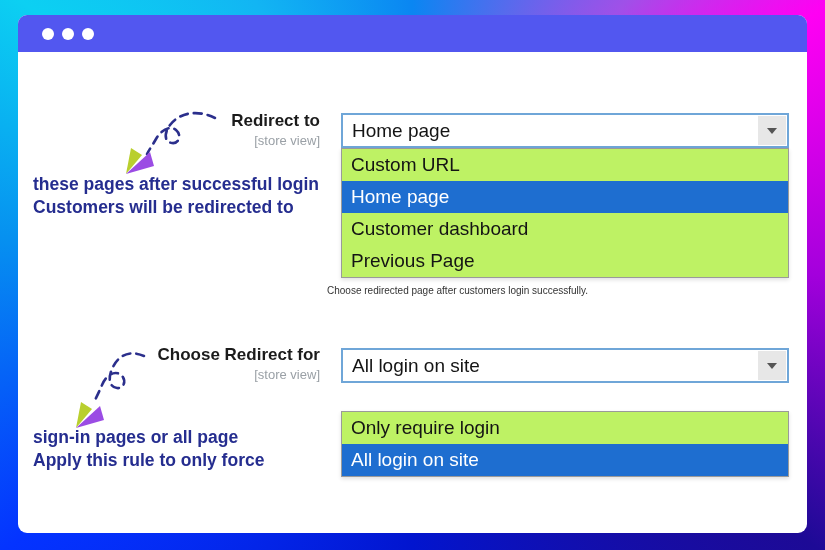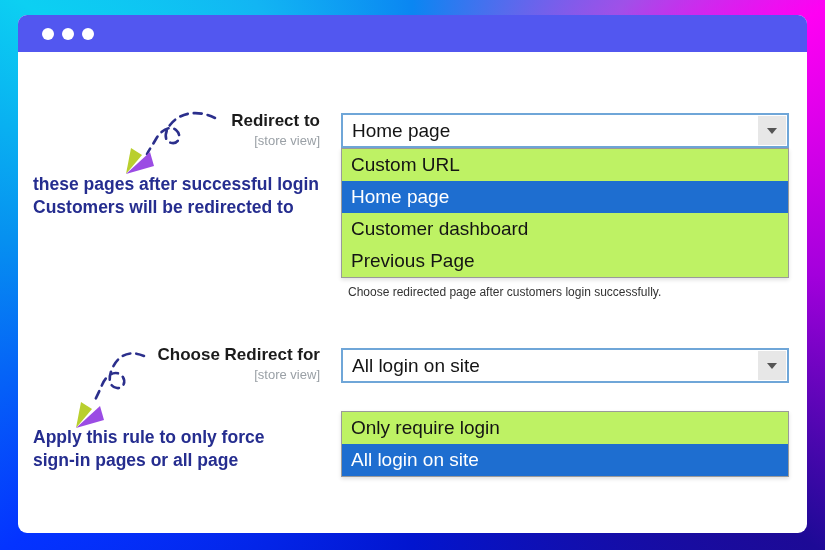--- a/index.html
+++ b/index.html
@@ -46,21 +46,21 @@
   .list{
     position:absolute;left:323px;width:448px;background:#bef264;
     border:1px solid #9a9a9a;box-sizing:border-box;
     box-shadow:0 2px 4px rgba(0,0,0,0.12);
   }
   .opt{
     height:32px;display:flex;align-items:center;padding-left:9px;
     font-size:19px;font-weight:500;color:#141414;
   }
   .opt.hl{background:var(--highlight,#1e6ed0);color:#ffffff;}
-  .note{position:absolute;left:330px;font-size:12px;font-weight:400;color:#333333;}
+  .note{position:absolute;left:309px;font-size:10px;font-weight:400;color:#333333;}
   .annot{position:absolute;left:15px;font-size:17.5px;font-weight:600;color:var(--annotation,#252d8f);line-height:23px;}
   .arrow{position:absolute;}
 </style>
 </head>
 <body>
 
 <div class="stage">
   <div class="card">
 
     <div class="titlebar">
@@ -114,22 +114,22 @@
         <span class="tri"></span>
       </span>
     </div>
 
     <div class="list" style="top:368px;margin-top:28px;">
       <div class="opt">Only require login</div>
       <div class="opt hl">All login on site</div>
     </div>
 
     <div class="annot" style="top:411px;">
+      <div>sign-in pages or all page</div>
       <div>Apply this rule to only force</div>
-      <div>sign-in pages or all page</div>
     </div>
 
     <svg class="arrow" style="left:52px;top:333px;" width="110" height="82" viewBox="0 0 110 82">
       <path d="M 74 8 C 58 1, 47 9, 42 21 C 38 30, 39 39, 47 40 C 54 41, 57 32, 51 27 C 45 22, 36 27, 32 37 C 29 44, 27 48, 25 52" fill="none" stroke="#2b2f8c" stroke-width="2.6" stroke-linecap="round" stroke-dasharray="8 6"></path>
       <g transform="translate(6,52)">
         <polygon points="0,28 5,2 16,9" fill="#b9cf2e"></polygon>
         <polygon points="0,28 24,6 28,20" fill="#9b4ce4"></polygon>
       </g>
     </svg>
 

